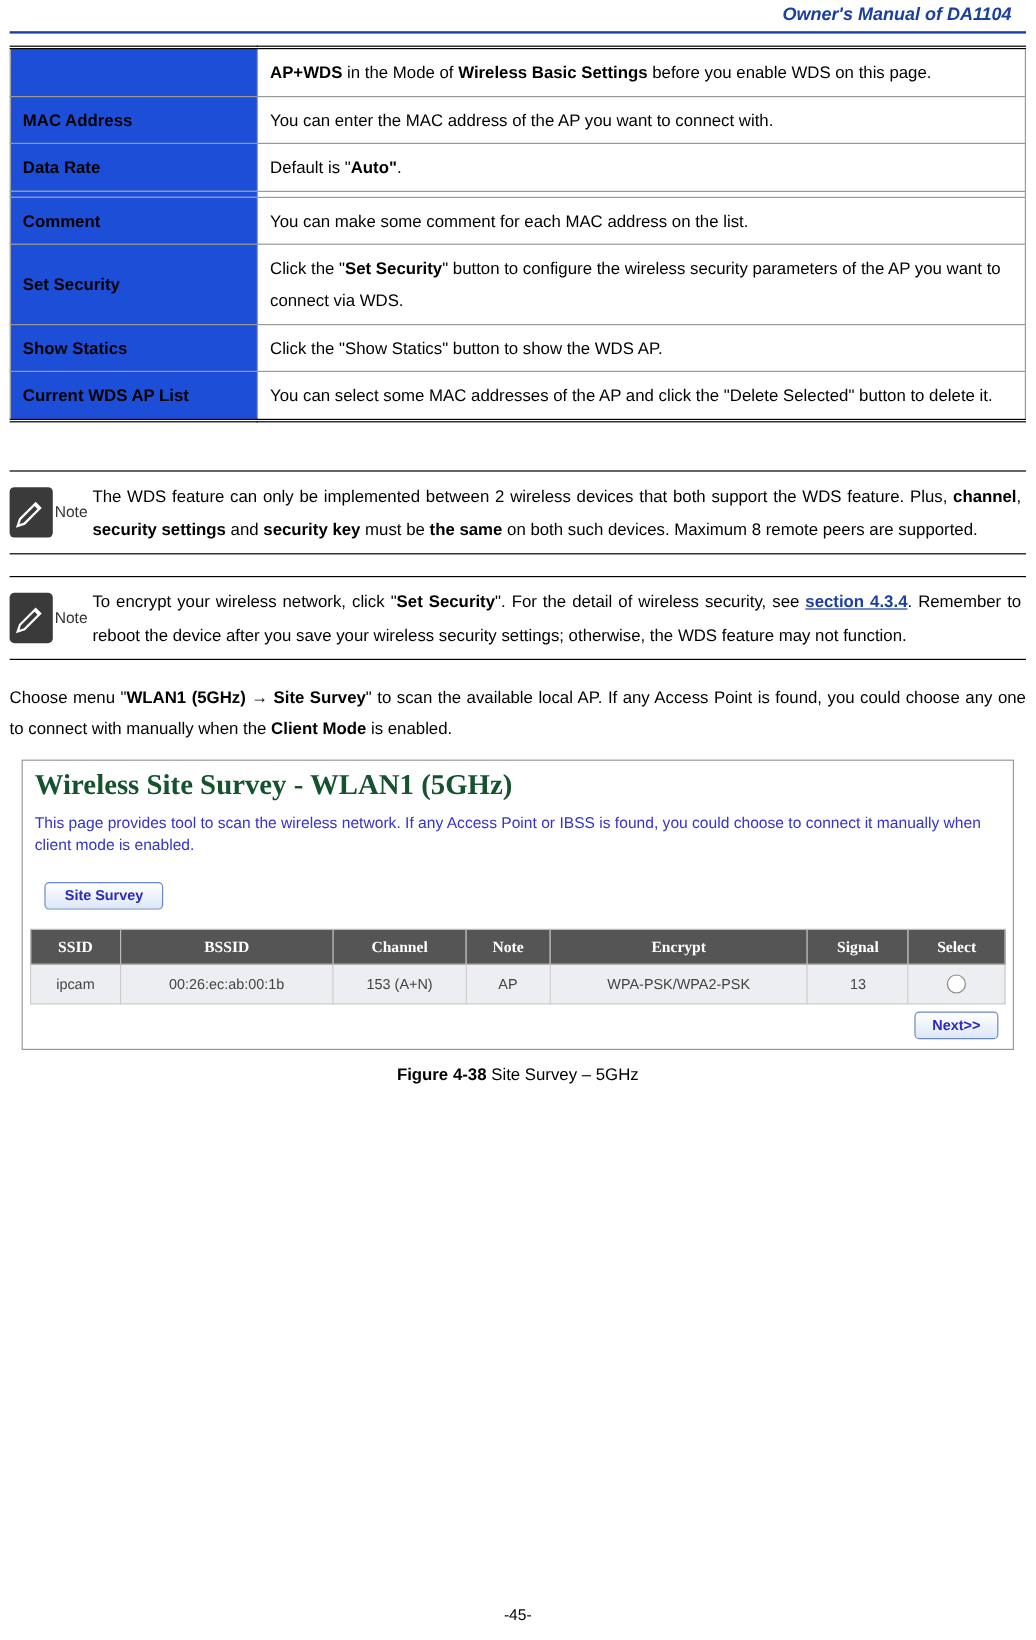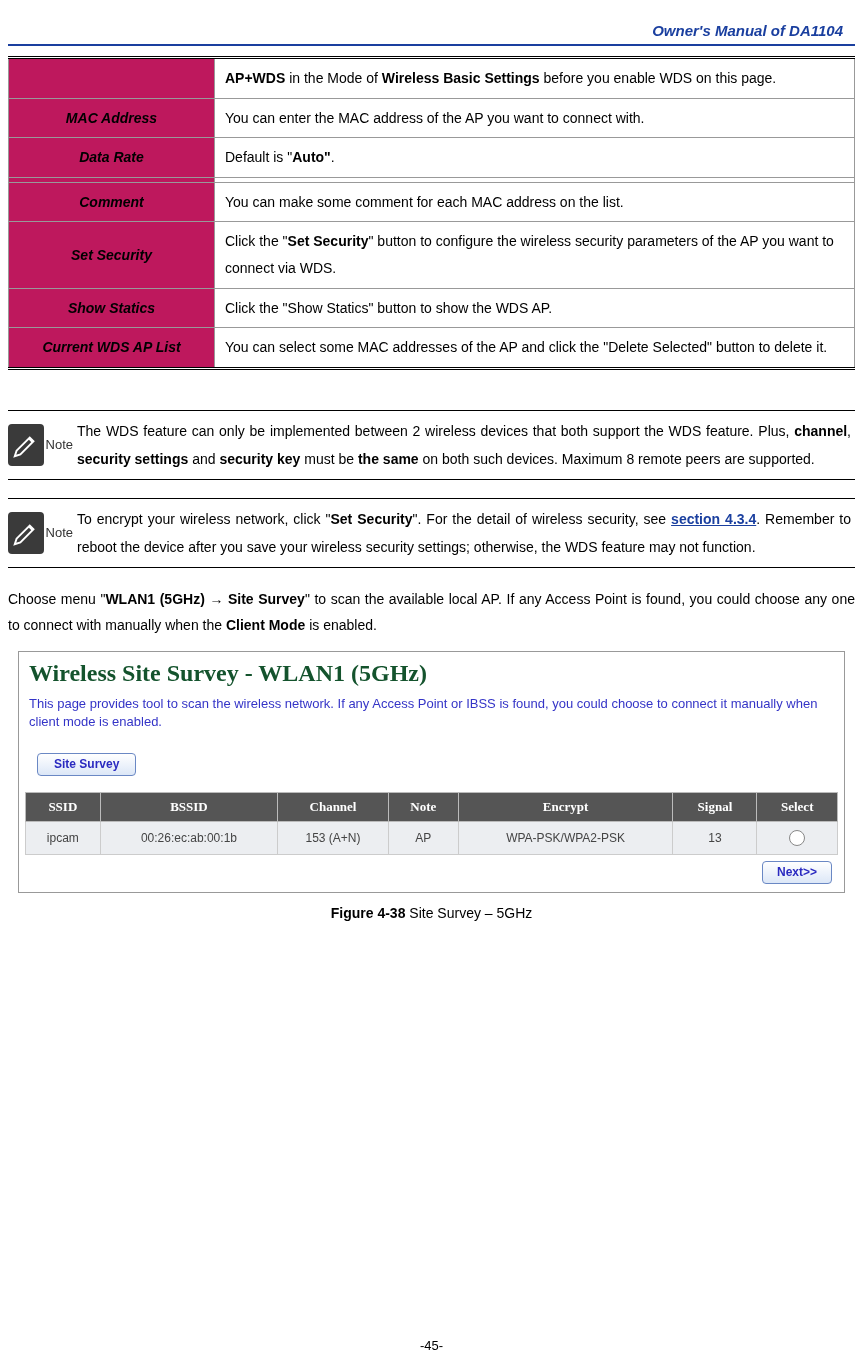--- a/index.html
+++ b/index.html
@@ -6,21 +6,21 @@
     margin: 0;
     background: #fff;
     font-family: Arial, Helvetica, sans-serif;
     color: #000;
     font-size: 14px;
   }
   .page {
     width: 863px;
     min-height: 1367px;
     margin: 0 auto;
-    padding: 22px 0 50px;
+    padding: 4px 0 50px;
     box-sizing: border-box;
     position: relative;
   }
   .top-title {
     text-align: right;
     color: #1a3f9f;
     font-weight: 700;
     font-style: italic;
     padding: 0 20px 5px;
     font-size: 15px;
@@ -38,26 +38,24 @@
     border-top: 3px double #000;
     border-bottom: 3px double #000;
   }
   .param-tbl td {
     border: 1px solid #999;
     padding: 6px 10px;
     vertical-align: top;
     line-height: 1.9;
   }
   .param-tbl td.label {
-    background: #be185d;
+    background: #1d4ed8;
     width: 185px;
-    text-align: center;
     font-weight: 700;
     vertical-align: middle;
-    font-style: italic;
   }
   .param-tbl tr.spacer td {
     border-left: 1px solid #999;
     border-right: 1px solid #999;
     padding: 0;
     height: 4px;
   }
   
   .note-box {
     display: flex;

